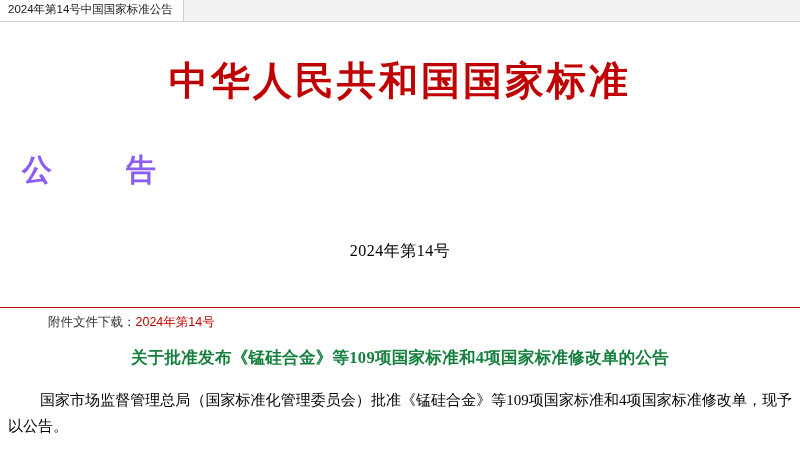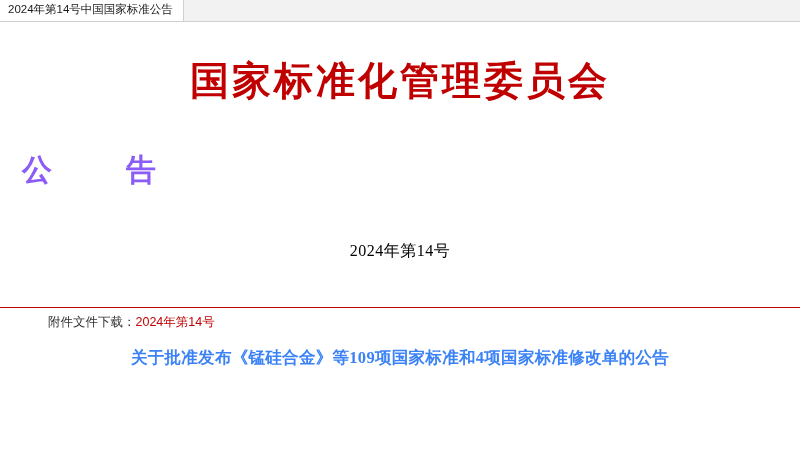--- a/index.html
+++ b/index.html
@@ -97,21 +97,21 @@
   .attachment .label { color: #333333; margin-left: 44px; }
   .attachment a {
     color: #c00000;
     text-decoration: none;
   }
 
   .doc-title {
     text-align: center;
     font-size: 16.5px;
     font-weight: bold;
-    color: #3b82f6;
+    color: #15803d;
     margin-top: 16px;
     letter-spacing: 0.3px;
   }
 
   .body-text {
     font-size: 15px;
     color: #000000;
     line-height: 26px;
     margin-top: 18px;
     padding: 0 8px;
@@ -122,28 +122,29 @@
 </head>
 <body>
 
 <div class="tabbar">
   <div class="tab">2024年第14号中国国家标准公告</div>
   <div class="tabbar-rest"></div>
 </div>
 
 <div class="page">
 
-  <div class="title-zh">国家标准化管理委员会</div>
+  <div class="title-zh">中华人民共和国国家标准</div>
 
   <div class="title-gonggao">公　告</div>
 
   <div class="issue-no">2024年第14号</div>
 
   <hr class="red-rule">
 
   <div class="attachment">
     <span class="label">附件文件下载：</span><a href="#">2024年第14号</a>
   </div>
 
   <div class="doc-title">关于批准发布《锰硅合金》等109项国家标准和4项国家标准修改单的公告</div>
 
+  <div class="body-text">国家市场监督管理总局（国家标准化管理委员会）批准《锰硅合金》等109项国家标准和4项国家标准修改单，现予以公告。</div>
 
 </div>
 
 </body></html>

